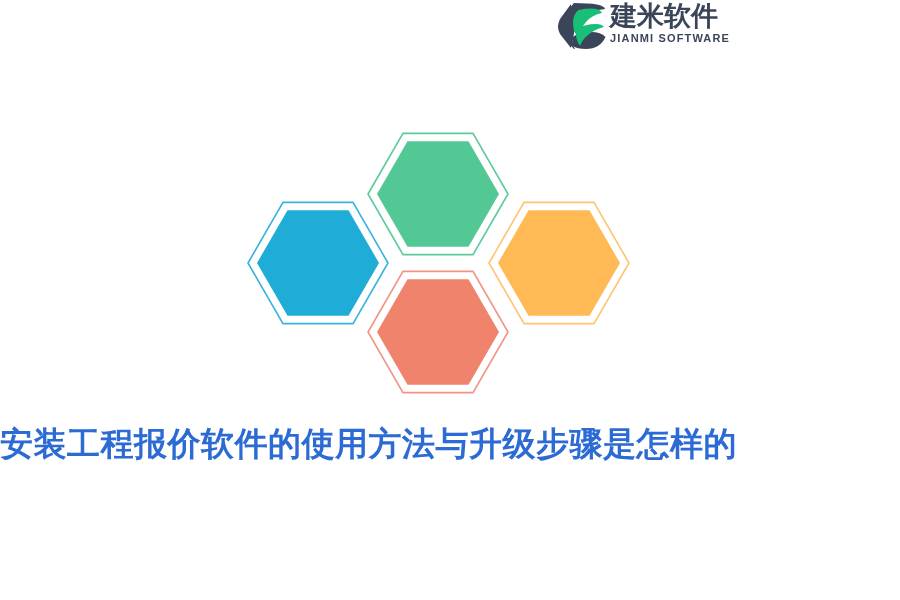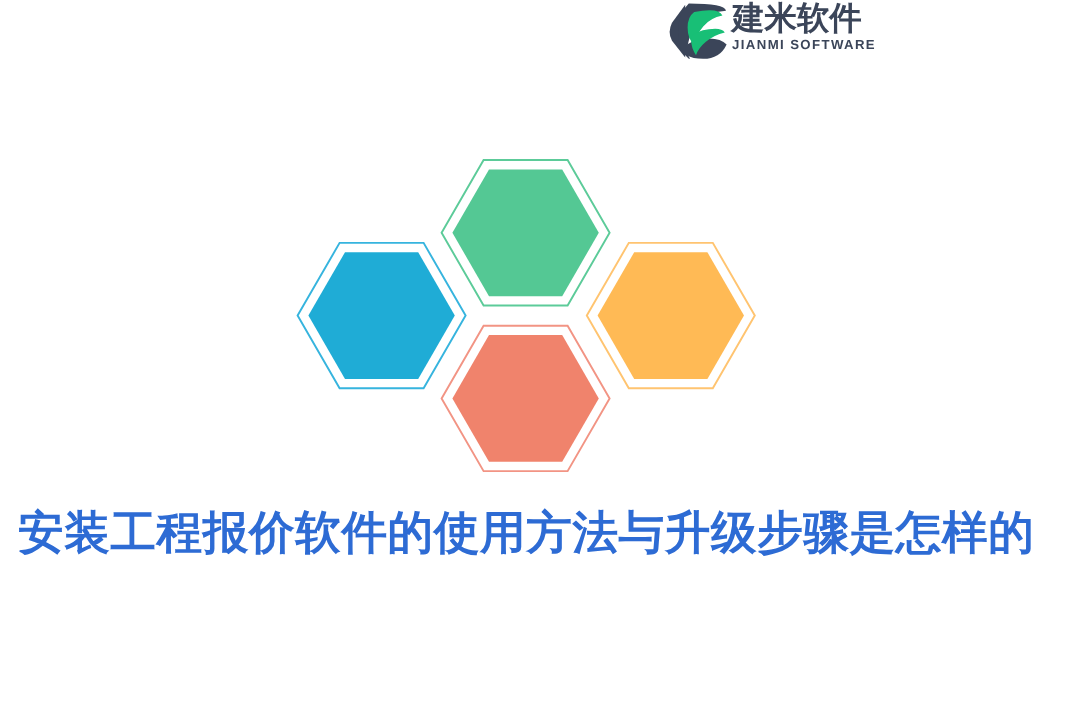--- a/index.html
+++ b/index.html
@@ -81,27 +81,26 @@
   }
 
   
   .title {
     position: absolute;
     left: 0;
     right: 0;
     top: 420px;
     text-align: center;
     font-family: "DejaVu Serif", "Liberation Serif", serif;
-    font-size: 38px;
+    font-size: 33px;
     font-weight: 700;
     line-height: 48px;
     color: #2d6bd4;
     letter-spacing: 0.5px;
     white-space: nowrap;
-    margin-left: 15px;
   }
 </style>
 </head>
 <body>
 
 <div class="page">
 
   <div class="brand">
 
     <svg class="brand-mark" viewBox="0 0 100 96" aria-hidden="true">

